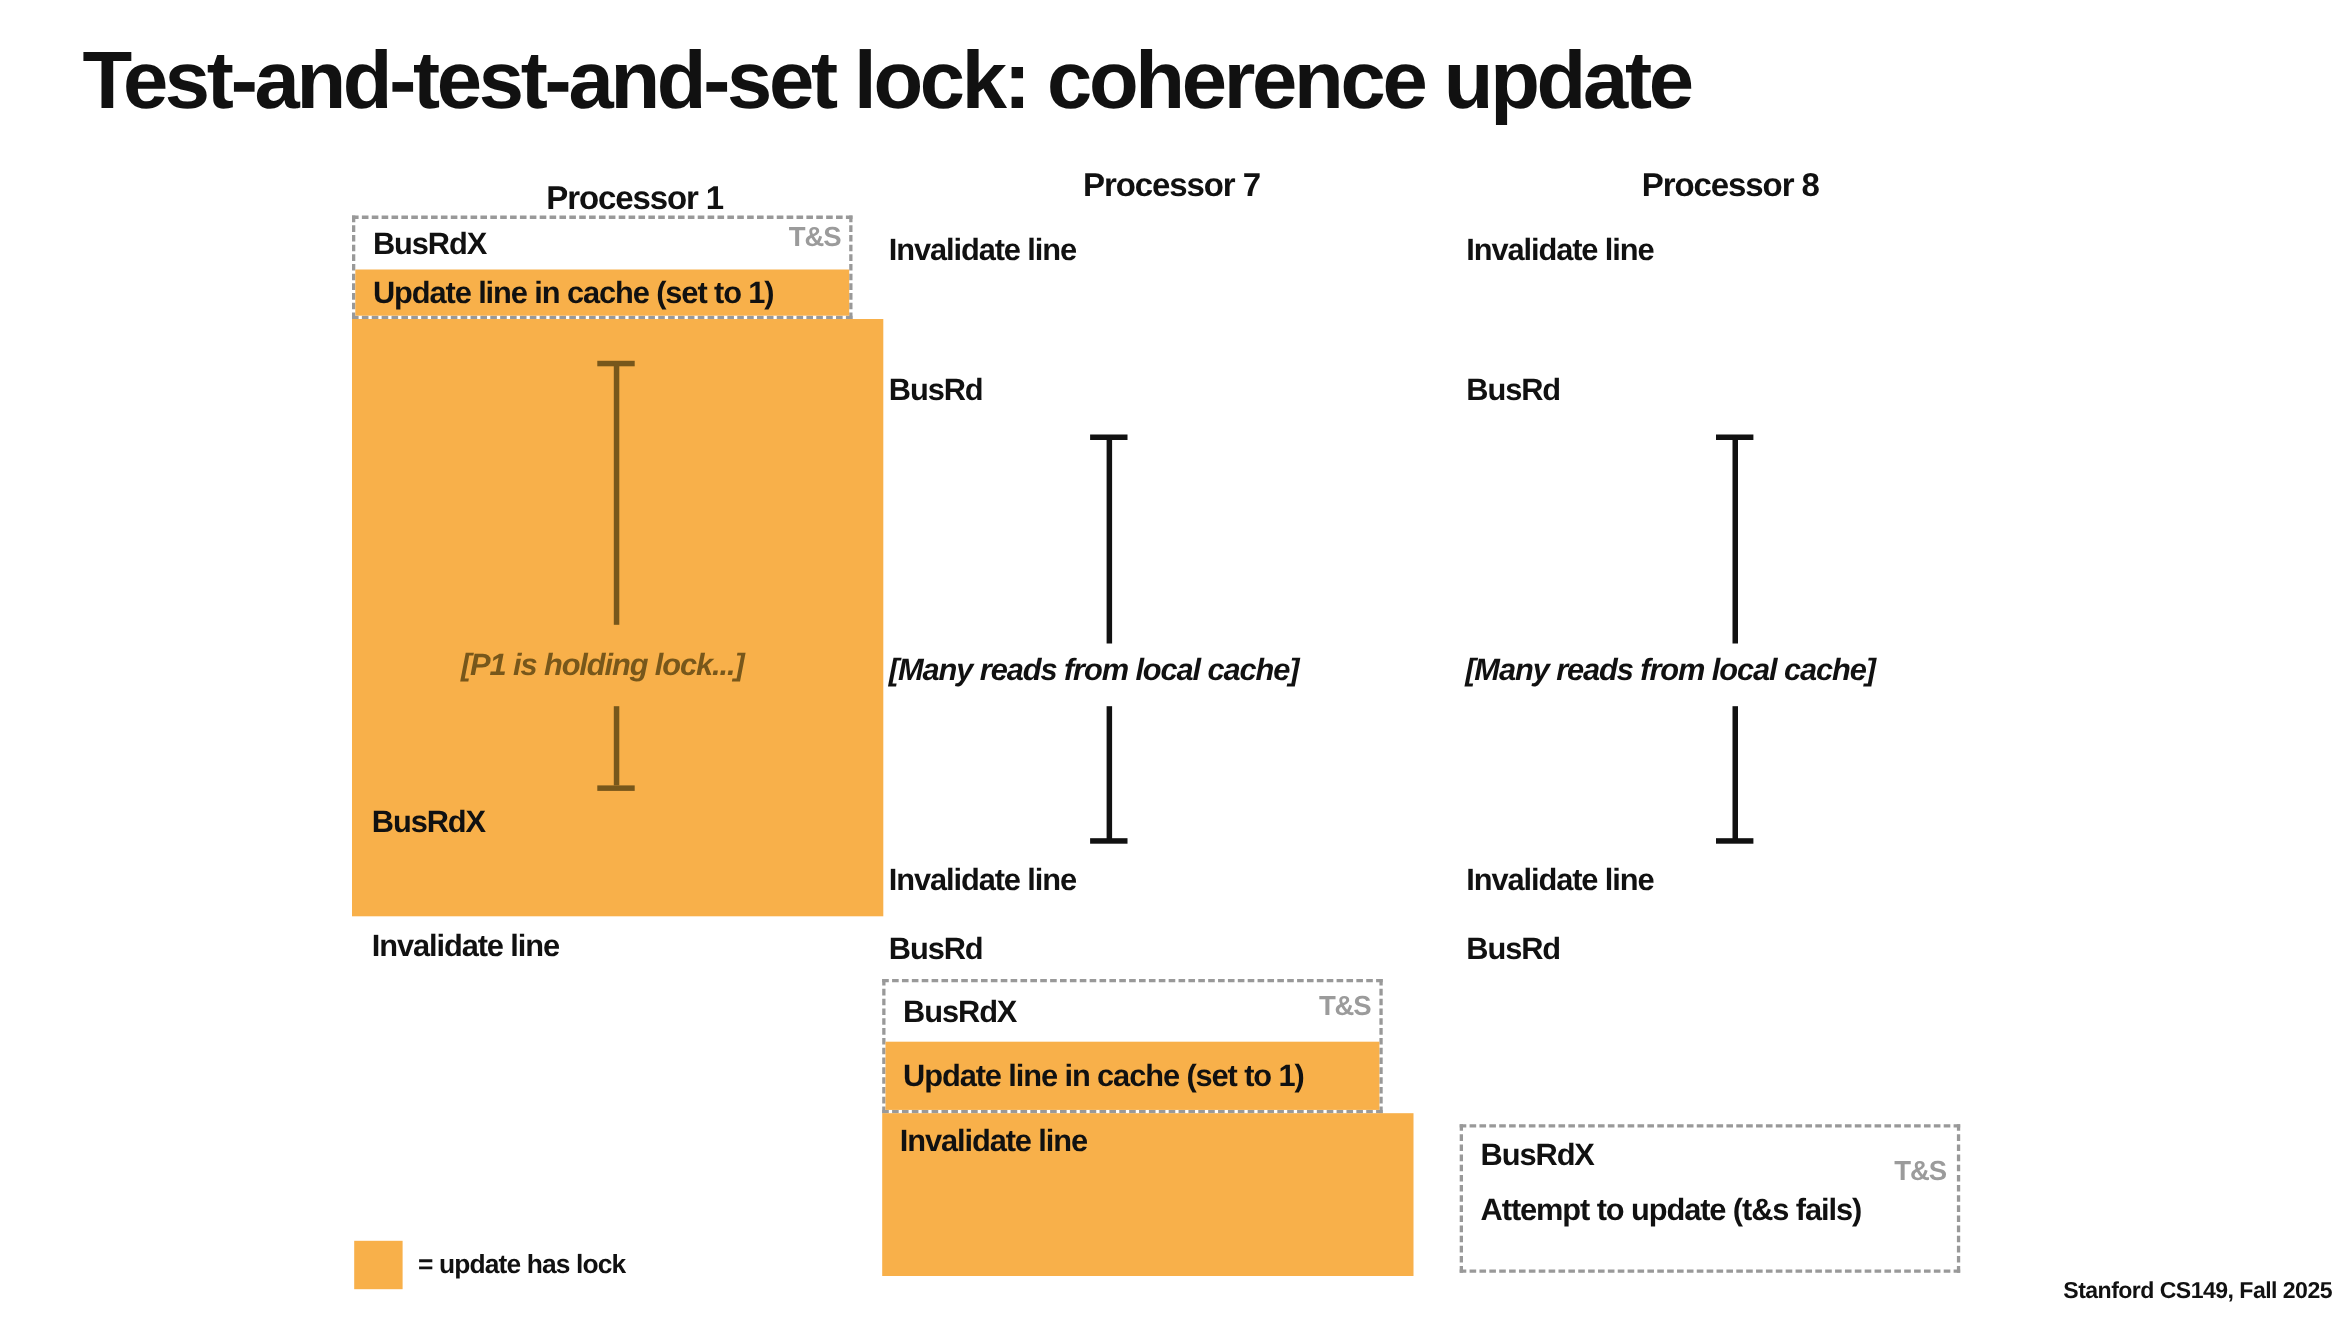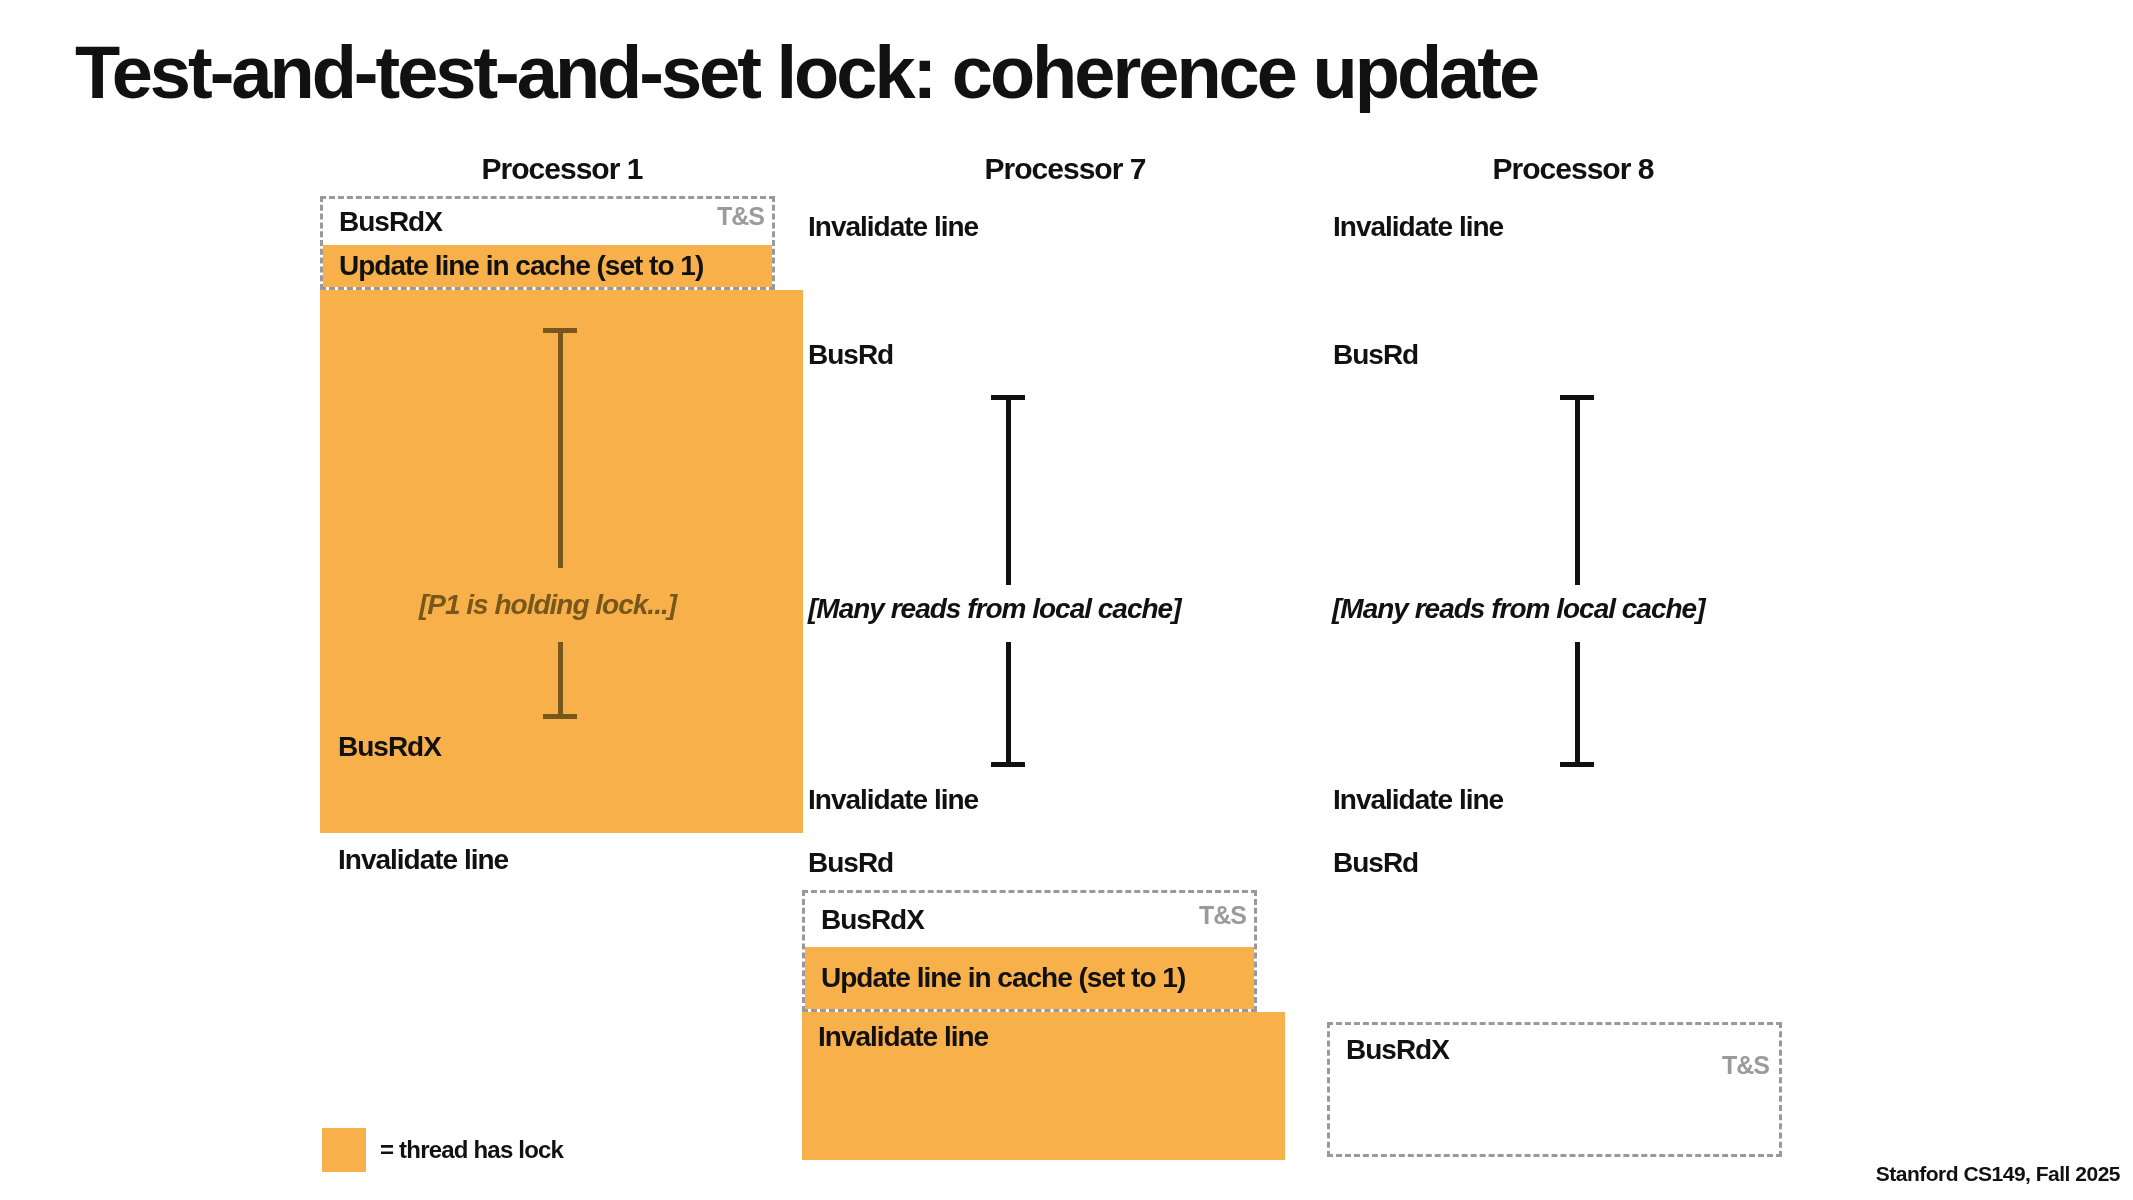--- a/index.html
+++ b/index.html
@@ -33,21 +33,21 @@
   .legend-label{left:380px;top:1136px;font-size:24px;letter-spacing:-0.8px;}
   .footer{right:13px;top:1162px;font-size:21px;letter-spacing:-0.5px;text-align:center;}
 </style>
 </head>
 <body>
 
 <div class="slide">
 
   <div class="abs title">Test-and-test-and-set lock: coherence update</div>
 
-  <div class="abs proc-header" style="left:412px;">Processor 1</div>
+  <div class="abs proc-header" style="left:427px;margin-top:12px;">Processor 1</div>
   <div class="abs proc-header" style="left:915px;">Processor 7</div>
   <div class="abs proc-header" style="left:1423px;">Processor 8</div>
 
   <div class="dashbox" style="left:320px;top:196px;width:455px;height:94px;">
     <div class="dashrow" style="height:46px;">
       <span class="t">BusRdX</span>
       <span class="tsbadge" style="right:8px;top:3px;">T&amp;S</span>
     </div>
     <div class="dashrow orange" style="height:42px;">
       <span class="t">Update line in cache (set to 1)</span>
@@ -99,19 +99,20 @@
   <div class="abs note" style="left:1332px;top:592px;">[Many reads from local cache]</div>
   <div class="vline black-ink" style="left:1575px;top:642px;height:123px;"></div>
   <div class="vcap black-ink" style="left:1560px;top:762px;"></div>
 
   <div class="abs t" style="left:1333px;top:783px;">Invalidate line</div>
   <div class="abs t" style="left:1333px;top:846px;">BusRd</div>
 
   <div class="dashbox" style="left:1327px;top:1022px;width:455px;height:135px;">
     <div class="abs t" style="left:16px;top:8px;">BusRdX</div>
     <span class="tsbadge" style="right:10px;top:26px;">T&amp;S</span>
+    <div class="abs t" style="left:16px;top:58px;">Attempt to update (t&amp;s fails)</div>
   </div>
 
   <div class="legend-swatch"></div>
-  <div class="abs legend-label">= thread has lock</div>
+  <div class="abs legend-label">= update has lock</div>
   <div class="abs footer">Stanford CS149, Fall 2025</div>
 
 </div>
 
 </body></html>

